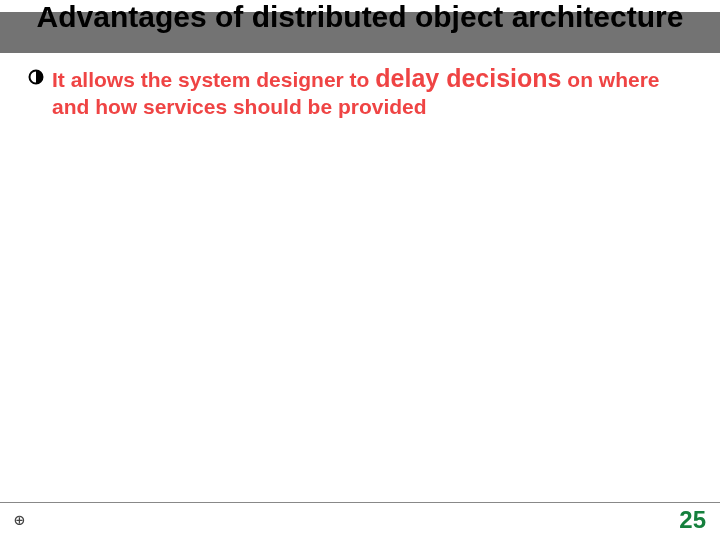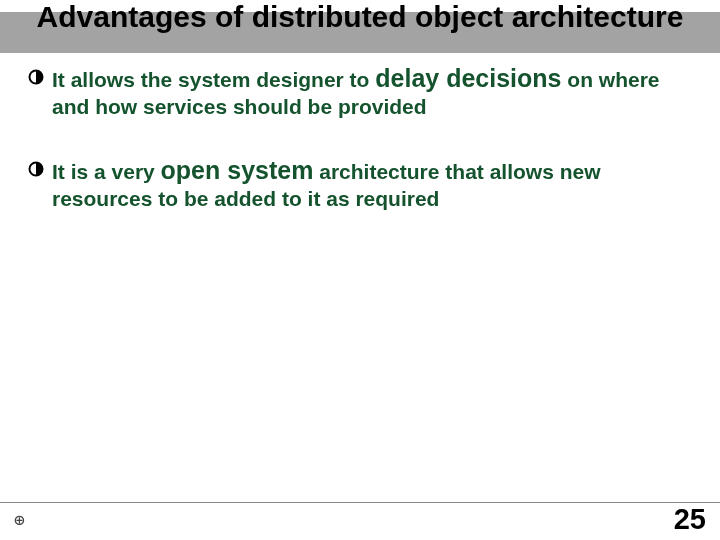--- a/index.html
+++ b/index.html
@@ -5,21 +5,21 @@
   * { margin: 0; padding: 0; box-sizing: border-box; }
   body {
     width: 720px;
     height: 540px;
     font-family: Arial, Helvetica, sans-serif;
     background: #fff;
     position: relative;
     overflow: hidden;
   }
   .title-bar {
-    background: #a3a3a3;
+    background: #737373;
     color: #fff;
     text-align: center;
     padding: 0 20px 8px 20px;
     margin-top: 12px;
   }
   .title-bar h1 {
     font-size: 30px;
     font-weight: bold;
     line-height: 1.1;
     position: relative;
@@ -41,21 +41,21 @@
     height: 16px;
     margin-top: 6px;
     margin-right: 8px;
   }
   .bullet-icon svg { display: block; }
   .bullet-text {
     flex: 1;
     font-size: 21px;
     font-weight: bold;
     line-height: 1.25;
-    color: #14532d;
+    color: #ef4444;
   }
   .bullet-text .big {
     font-size: 25px;
     font-weight: bold;
   }
   .footer {
     position: absolute;
     bottom: 8px;
     left: 0;
     right: 0;
@@ -65,23 +65,23 @@
     justify-content: space-between;
     align-items: center;
     height: 30px;
   }
   .footer-icon {
     font-size: 18px;
     color: #444;
     font-family: "Courier New", monospace;
   }
   .page-num {
-    font-size: 29px;
+    font-size: 24px;
     font-weight: bold;
-    color: #000000;
+    color: #15803d;
   }
 </style>
 </head>
 <body>
 
 <div class="title-bar">
   <h1><span>Advantages of distributed object architecture</span></h1>
 </div>
 
 <div class="content">
@@ -91,31 +91,20 @@
       <svg width="16" height="16" viewBox="0 0 16 16">
           <circle cx="8" cy="8" r="6.5" fill="none" stroke="#000" stroke-width="2"></circle>
           <path d="M8 1.5 A6.5 6.5 0 0 1 8 14.5 Z" fill="#000"></path>
         </svg>
     </span>
     <div class="bullet-text">
       <span>It allows the system designer to </span><span class="big">delay decisions</span><span> on where and how services should be provided</span>
     </div>
   </div>
 
-  <div class="bullet-item">
-    <span class="bullet-icon">
-      <svg width="16" height="16" viewBox="0 0 16 16">
-          <circle cx="8" cy="8" r="6.5" fill="none" stroke="#000" stroke-width="2"></circle>
-          <path d="M8 1.5 A6.5 6.5 0 0 1 8 14.5 Z" fill="#000"></path>
-        </svg>
-    </span>
-    <div class="bullet-text">
-      <span>It is a very </span><span class="big">open system</span><span> architecture that allows new resources to be added to it as required</span>
-    </div>
-  </div>
 
 
 
 </div>
 
 <div class="footer">
   <span class="footer-icon">⊕</span>
   <span class="page-num">25</span>
 </div>
 

